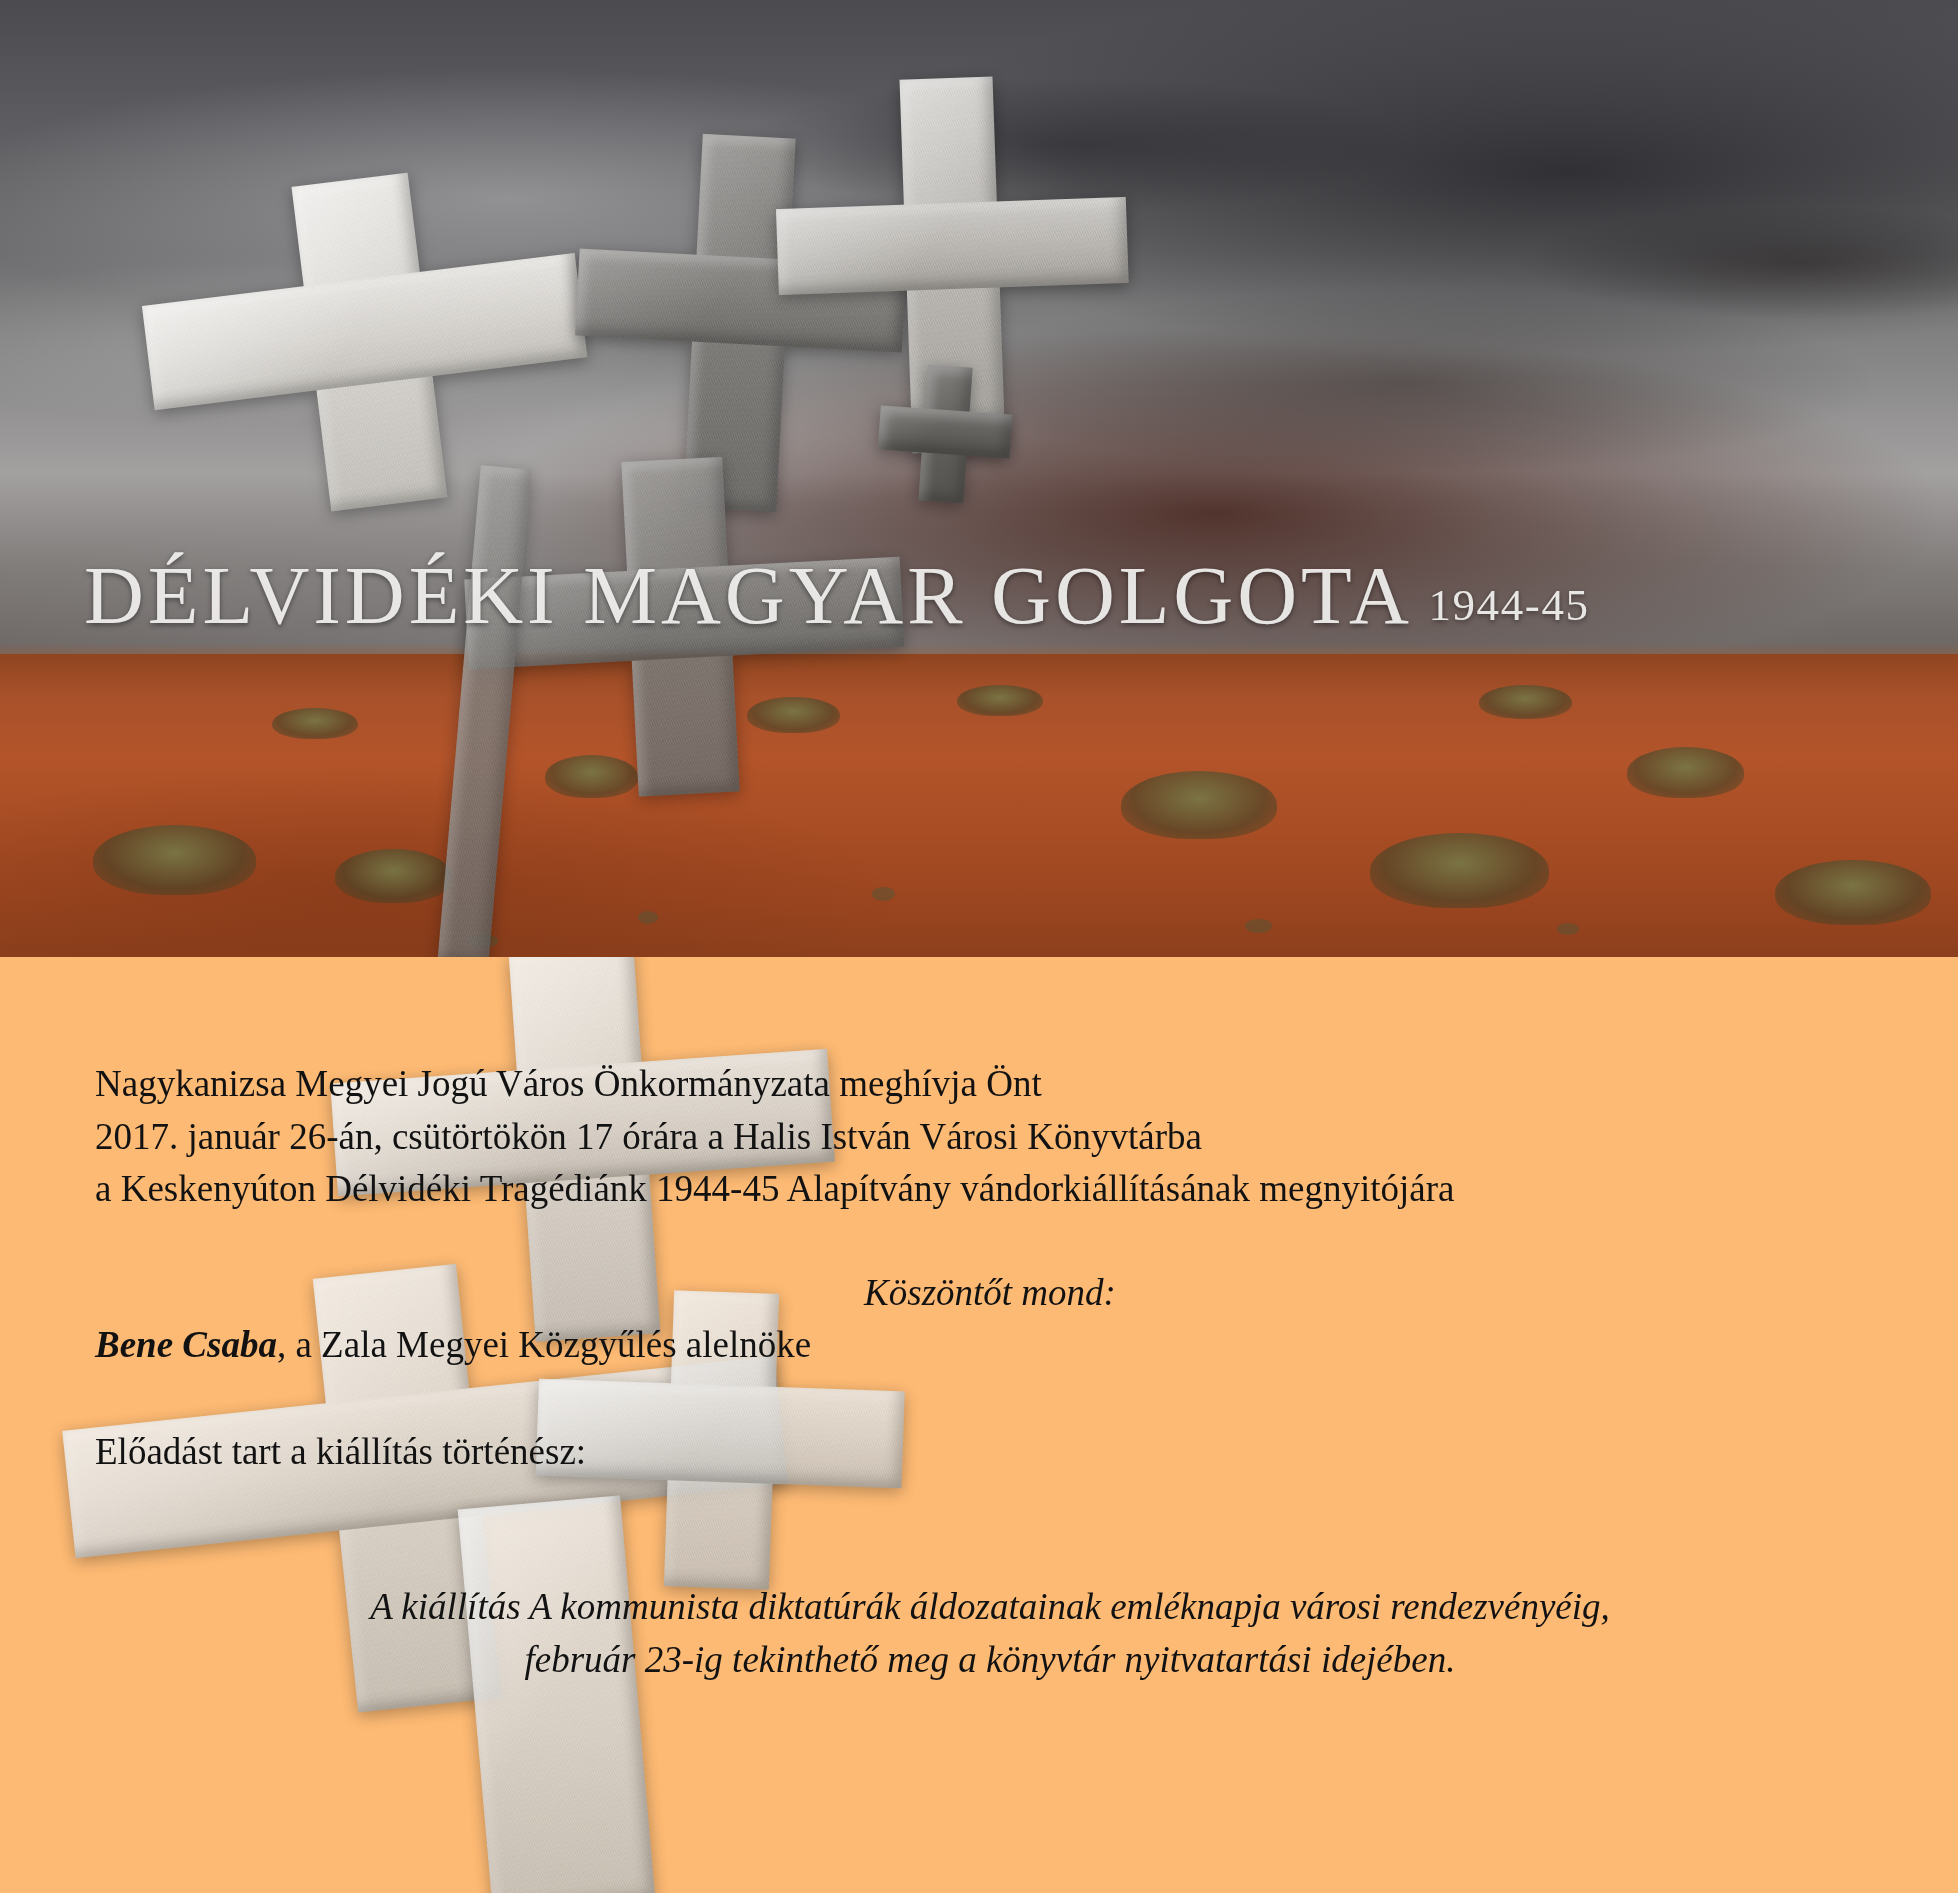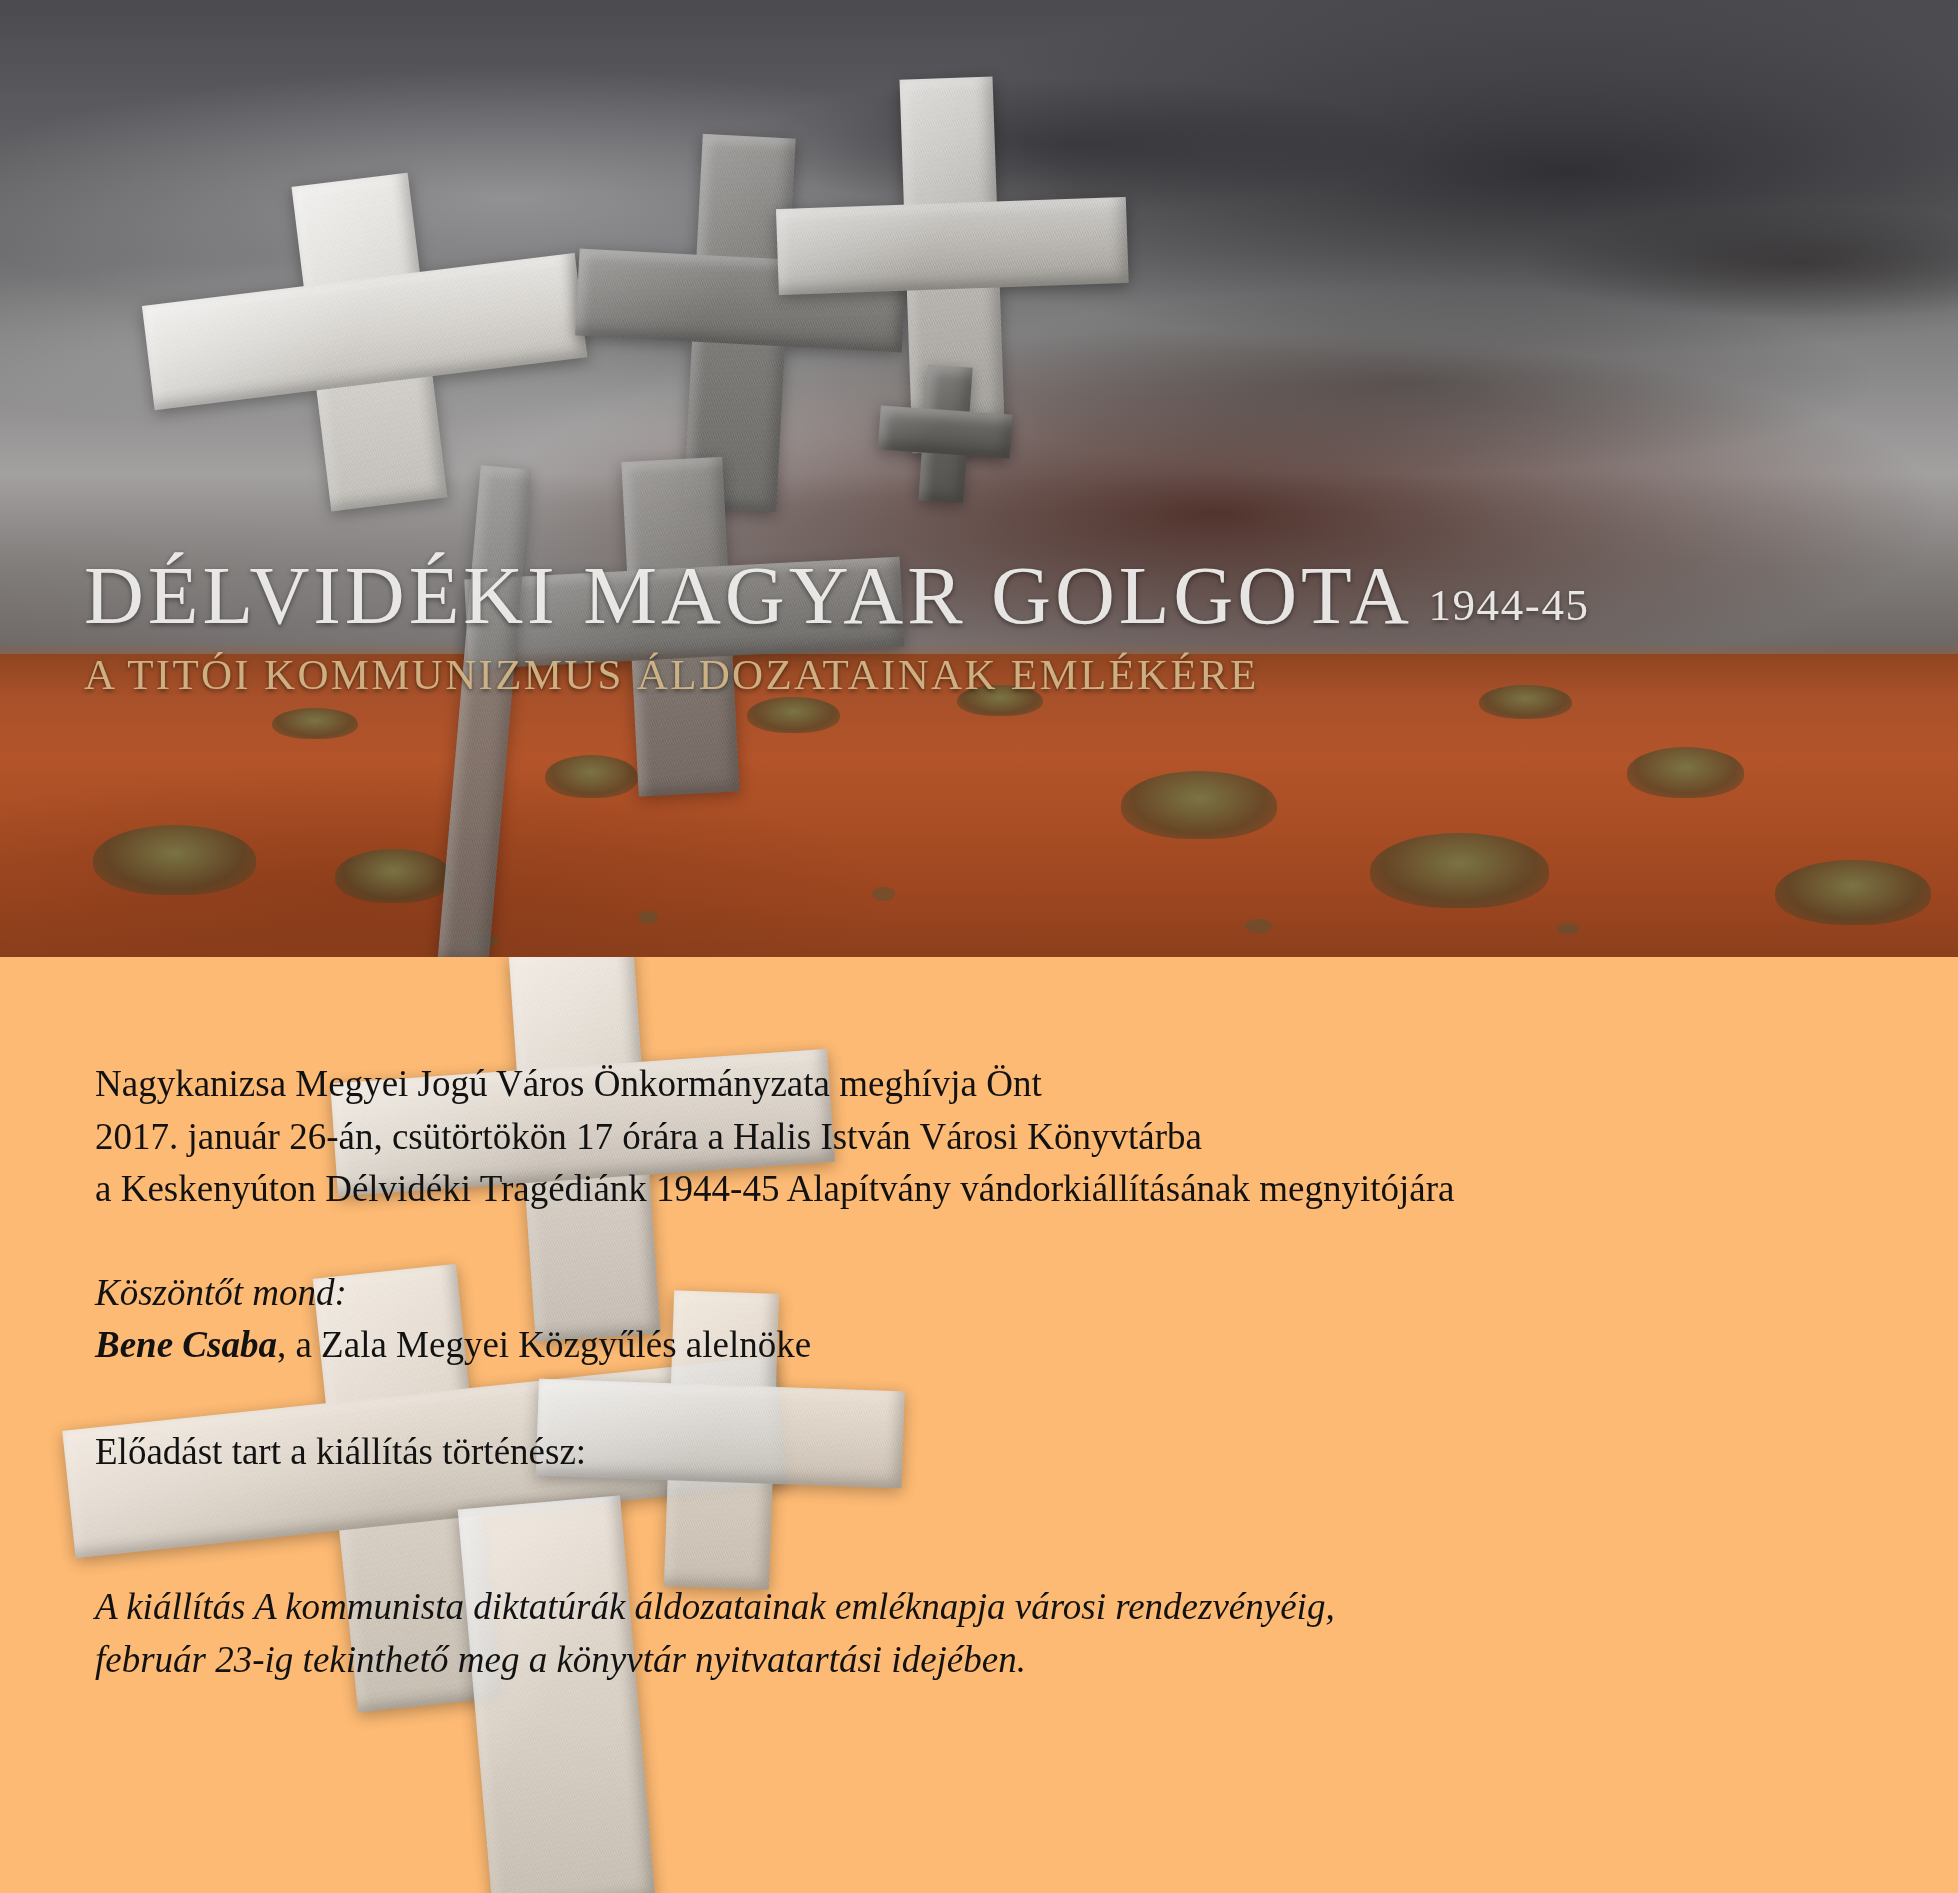--- a/index.html
+++ b/index.html
@@ -174,21 +174,21 @@
     color: #141414;
   }
   .block { margin-bottom: 0; }
   .line {
     font-family: "Liberation Serif", serif;
     font-size: 37px;
     line-height: 1.42;
     color: #121212;
     white-space: nowrap;
   }
-  .line.italic { font-style: italic; }
+  .line.italic { font-style: italic; text-align: center; }
   .line b { font-weight: bold; margin-top: 20px; }
   .gap-1 { height: 51px; }
   .gap-2 { height: 54px; }
   .gap-3 { height: 103px; }
 </style>
 </head>
 <body>
 
 <div class="poster">
 
@@ -240,21 +240,20 @@
     </div>
 
     <div class="cross grey" style="left:405px; top:467px; width:171px; height:498px; transform:rotate(5deg); opacity:0.85;">
       <div class="bar" style="left:54px; top:0; width:51px; height:498px;"></div>
     </div>
 
     <div class="title-wrap">
       <div class="main-title">
         <span>DÉLVIDÉKI MAGYAR GOLGOTA</span><span class="years">1944-45</span>
       </div>
-      <div class="sub-title">A TITÓI KOMMUNIZMUS ÁLDOZATAINAK EMLÉKÉRE</div>
     </div>
   </div>
 
   <div class="panel">
 
     <div class="panel-crosses">
       <div class="cross light" style="position:absolute; left:335px; top:-7.8px; width:498px; height:389px; transform:rotate(-4deg); opacity:0.92;">
         <div class="bar" style="left:187px; top:0; width:125px; height:389px;"></div>
         <div class="bar" style="left:0; top:117px; width:498px; height:113px;"></div>
       </div>

